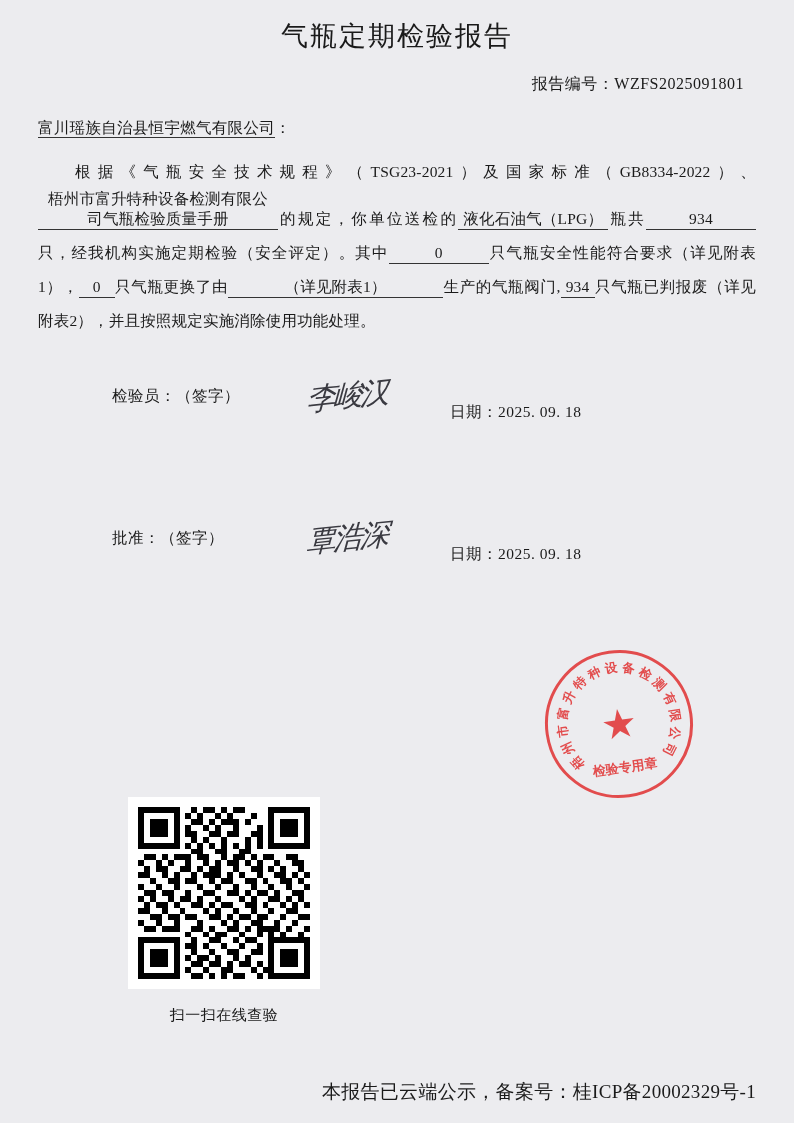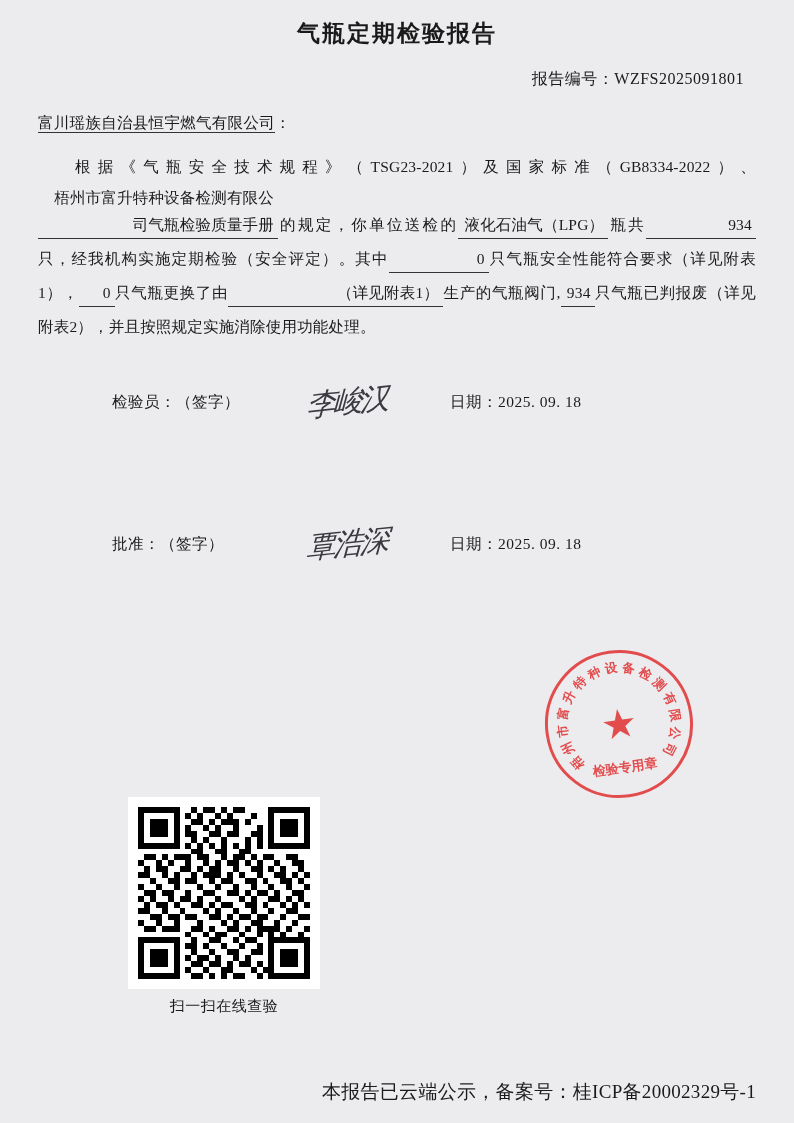--- a/index.html
+++ b/index.html
@@ -14,22 +14,22 @@
     overflow: hidden;
   }
   .page {
     position: relative;
     width: 794px;
     height: 1123px;
     padding: 0 38px;
   }
   .doc-title {
     text-align: center;
-    font-size: 23px;
-    font-weight: bold;
+    font-size: 27px;
+    font-weight: normal;
     letter-spacing: 2px;
     padding-top: 18px;
     font-family: "Liberation Serif", serif;
   }
   .report-no {
     text-align: right;
     font-size: 16px;
     margin-top: 20px;
     padding-right: 12px;
     letter-spacing: 0.5px;
@@ -50,23 +50,23 @@
     line-height: 34px;
     margin-top: 16px;
     text-align: justify;
     font-family: "Liberation Serif", serif;
     letter-spacing: 0.2px;
   }
   .body-text .indent { display: inline-block; width: 30px; }
   .fill {
     border-bottom: 1px solid #333;
     display: inline-block;
-    text-align: right;
+    text-align: center;
     padding: 0 4px;
-    line-height: 27px;
+    line-height: 20px;
   }
   .f-manual { width: 240px; }
   .f-gas { width: 150px; }
   .f-count { width: 110px; }
   .f-ok { width: 100px; }
   .f-valve { width: 36px; }
   .f-maker { width: 215px; }
   .f-scrap { width: 34px; }
 
   .sig-block {
@@ -93,21 +93,21 @@
     font-family: "Liberation Serif", serif;
     font-style: italic;
     transform: rotate(-6deg) skewX(-8deg);
     color: #2b2b33;
     letter-spacing: -3px;
     opacity: 0.92;
   }
   .sig-row .date {
     position: absolute;
     left: 412px;
-    top: 0;
+    top: 16px;
     letter-spacing: 0.5px;
   }
   .row-approve { margin-top: 56px; }
 
   .issuer {
     position: absolute;
     right: 50px;
     top: 660px;
     width: 330px;
     text-align: center;
@@ -168,21 +168,21 @@
   .qr {
     width: 192px;
     height: 192px;
     background: #fff;
     padding: 10px;
   }
   .qr svg { display: block; }
   .qr-caption {
     text-align: center;
     font-size: 15px;
-    margin-top: 8px;
+    margin-top: 17px;
     font-family: "Liberation Serif", serif;
     letter-spacing: 0.5px;
   }
 
   .footer {
     position: absolute;
     left: 0; right: 38px;
     bottom: 18px;
     text-align: right;
     font-size: 19px;

